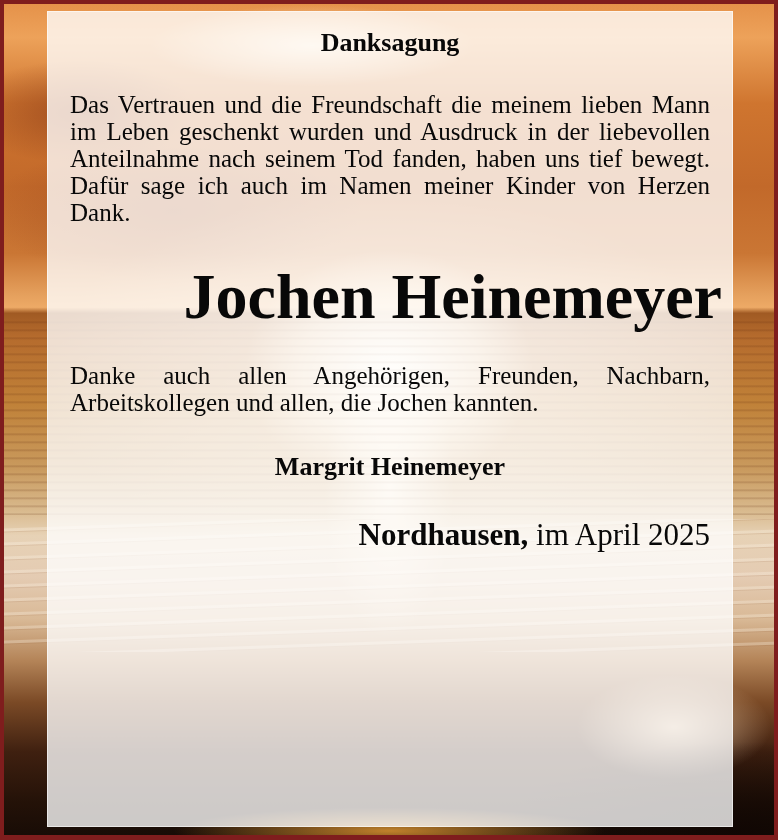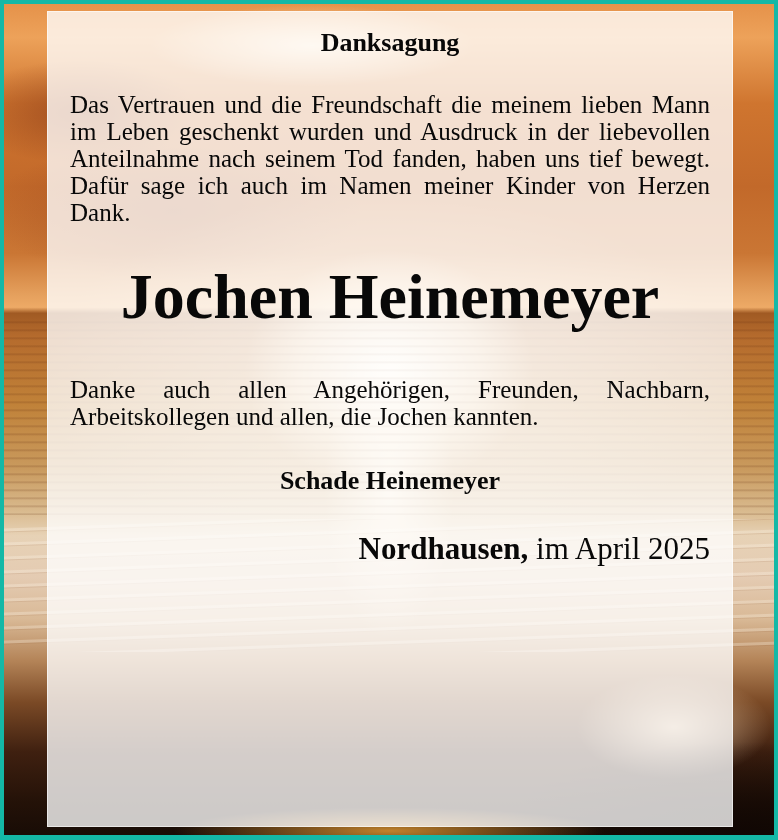--- a/index.html
+++ b/index.html
@@ -4,21 +4,21 @@
 <style>
   html, body {
     margin: 0;
     padding: 0;
     background: #000;
   }
   .canvas {
     position: relative;
     width: 778px;
     height: 840px;
-    background: #14b8a6;
+    background: #7f1d1d;
     overflow: hidden;
     font-family: "Liberation Serif", "DejaVu Serif", serif;
   }
   
   .photo {
     position: absolute;
     left: 4px; top: 4px;
     width: 770px; height: 831px;
     background:
       
@@ -82,32 +82,32 @@
   .body-par {
     margin: 32px 22px 0;
     font-size: 25px;
     line-height: 27px;
     text-align: justify;
   }
   .deceased-name {
     margin: 40px 10px 0;
     font-size: 64px;
     font-weight: bold;
-    text-align: center;
+    text-align: right;
     line-height: 62px;
     white-space: nowrap;
   }
   .death-date {
     margin: 8px 22px 0;
     font-size: 27px;
     text-align: center;
     line-height: 34px;
   }
   .par2 { margin-top: 30px; }
-  .par3 { margin-top: 48px; }
+  .par3 { margin-top: 34px; }
   .signature {
     margin: 34px 22px 0;
     font-size: 26px;
     font-weight: bold;
     text-align: center;
     line-height: 34px;
   }
   .place-line {
     margin: 34px 22px 0;
     font-size: 31px;
@@ -121,20 +121,20 @@
 
 <div class="canvas">
   <div class="photo">
     <div class="ocean-ripples"></div>
     <div class="shore-foam"></div>
     <div class="panel">
       <div class="title">Danksagung</div>
       <p class="body-par">Das Vertrauen und die Freundschaft die meinem lieben Mann im Leben geschenkt wurden und Ausdruck in der liebevollen Anteilnahme nach seinem Tod fanden, haben uns tief bewegt. Dafür sage ich auch im Namen meiner Kinder von Herzen Dank.</p>
       <div class="deceased-name">Jochen Heinemeyer</div>
       <p class="body-par par3">Danke auch allen Angehörigen, Freunden, Nachbarn, Arbeitskollegen und allen, die Jochen kannten.</p>
-      <div class="signature">Schade Heinemeyer</div>
+      <div class="signature">Margrit Heinemeyer</div>
       <div class="place-line">
         <span class="bold">Nordhausen,</span>
         <span>im April 2025</span>
       </div>
     </div>
   </div>
 </div>
 
 </body></html>

